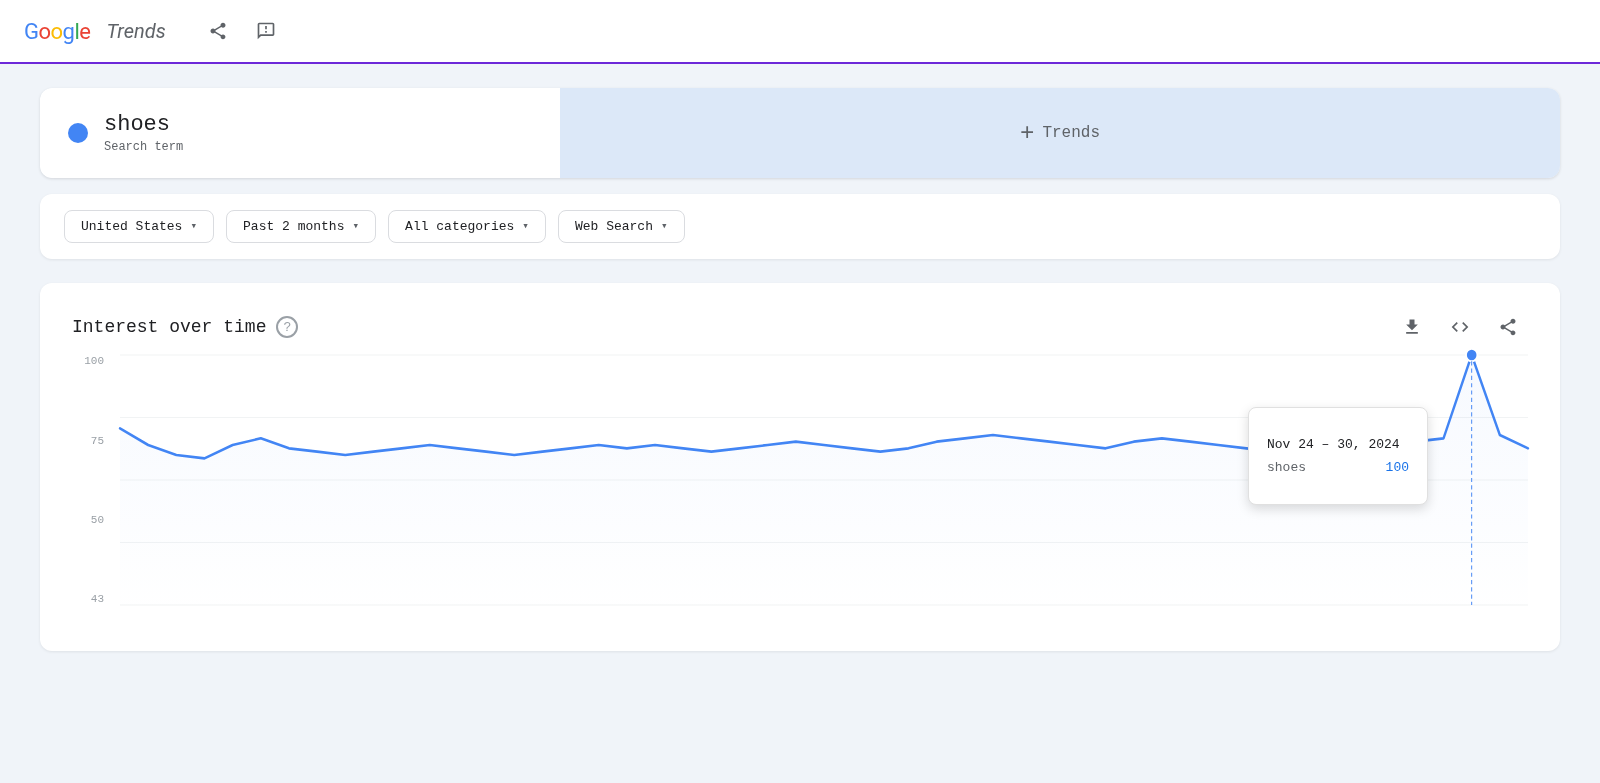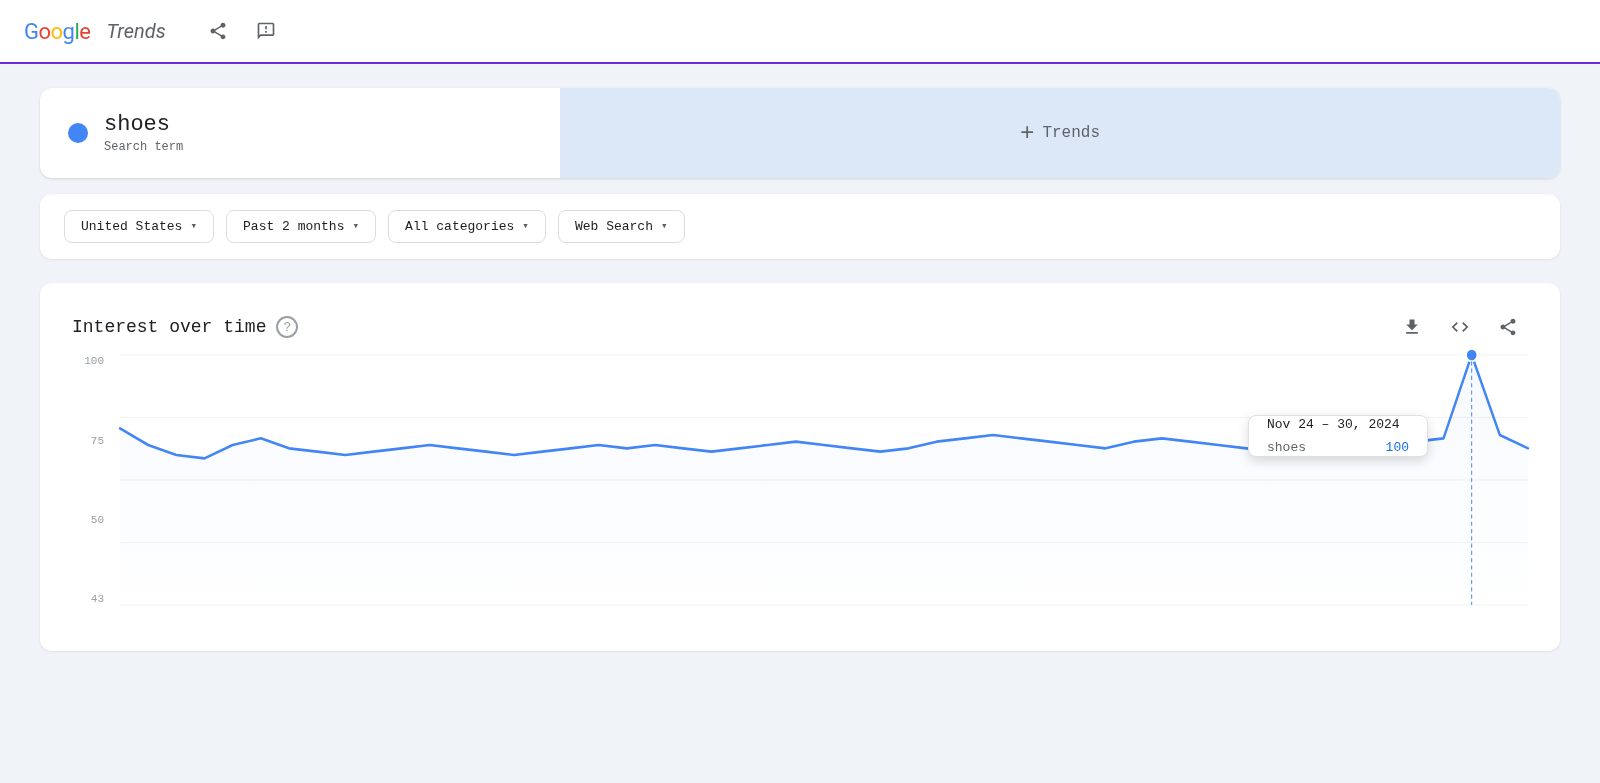--- a/index.html
+++ b/index.html
@@ -306,25 +306,25 @@
       fill: url(#areaGradient);
       opacity: 0.15;
     }
 
     
     .tooltip {
       position: absolute;
       background: #fff;
       border: 1px solid #e0e0e0;
       border-radius: 8px;
-      padding: 1px 18px;
+      padding: 29px 18px;
       box-shadow: 0 4px 12px rgba(0,0,0,0.15);
       min-width: 180px;
       right: 100px;
-      top: 60px;
+      top: 52px;
       pointer-events: none;
     }
     .tooltip-date {
       font-size: 13px;
       font-weight: 500;
       color: #202124;
       margin-bottom: 8px;
     }
     .tooltip-row {
       display: flex;

